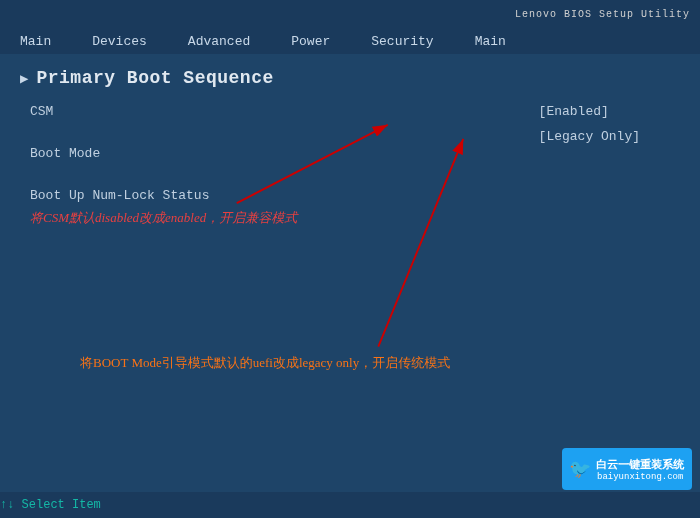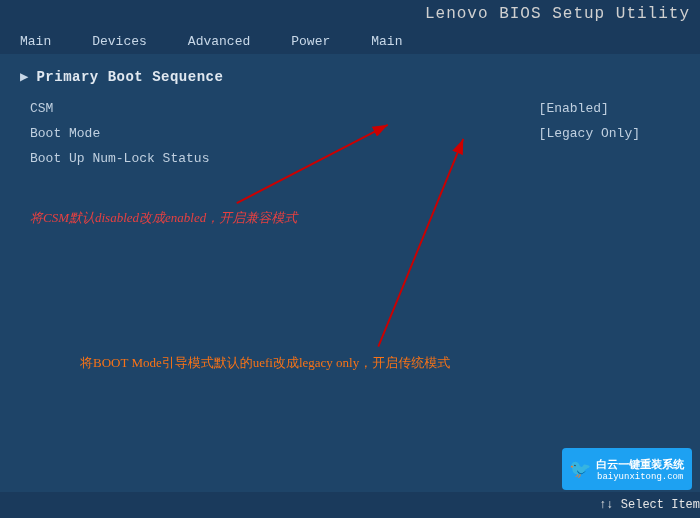--- a/index.html
+++ b/index.html
@@ -43,21 +43,21 @@
       height: 28px;
       background: #1a3a5c;
       display: flex;
       align-items: center;
       justify-content: flex-end;
       padding-right: 10px;
     }
 
     .bios-title {
       color: #d0d0d0;
-      font-size: 16px;
+      font-size: 10px;
       letter-spacing: 1px;
     }
 
     
     .menu-bar {
       position: absolute;
       top: 28px;
       left: 0;
       right: 0;
       height: 26px;
@@ -101,36 +101,36 @@
     }
 
     .arrow-indicator {
       color: #c8d8e8;
       font-size: 14px;
       margin-right: 8px;
     }
 
     .section-title {
       color: #e0e8f0;
-      font-size: 14px;
+      font-size: 18px;
       font-weight: bold;
       letter-spacing: 0.5px;
     }
 
     
     .settings-area {
       display: flex;
       justify-content: space-between;
       margin-left: 10px;
     }
 
     .settings-labels {
       display: flex;
       flex-direction: column;
-      gap: 4px;
+      gap: 21px;
     }
 
     .setting-label {
       color: #c0d0e0;
       font-size: 13px;
       line-height: 1.6;
     }
 
     .settings-values {
       display: flex;
@@ -190,22 +190,22 @@
     
     .status-bar {
       position: absolute;
       bottom: 0;
       left: 0;
       right: 0;
       height: 26px;
       background: #1a3a5c;
       display: flex;
       align-items: center;
-      justify-content: flex-end;
-      color: #e5e5e5;
+      justify-content: flex-start;
+      color: #14b8a6;
       font-size: 12px;
       margin-top: 24px;
     }
 
     
     .watermark {
       position: absolute;
       bottom: 28px;
       right: 8px;
       width: 130px;
@@ -239,20 +239,21 @@
 
   <div class="top-title-bar">
     <span class="bios-title">Lenovo BIOS Setup Utility</span>
   </div>
 
   <div class="menu-bar">
     <div class="menu-item">Main</div>
     <div class="menu-item">Devices</div>
     <div class="menu-item">Advanced</div>
     <div class="menu-item">Power</div>
+    <div class="menu-item">Security</div>
     <div class="menu-item">Main</div>
   </div>
 
   <div class="content-area">
 
     <div class="section-header">
       <span class="arrow-indicator">▶</span>
       <span class="section-title">Primary Boot Sequence</span>
     </div>
 

